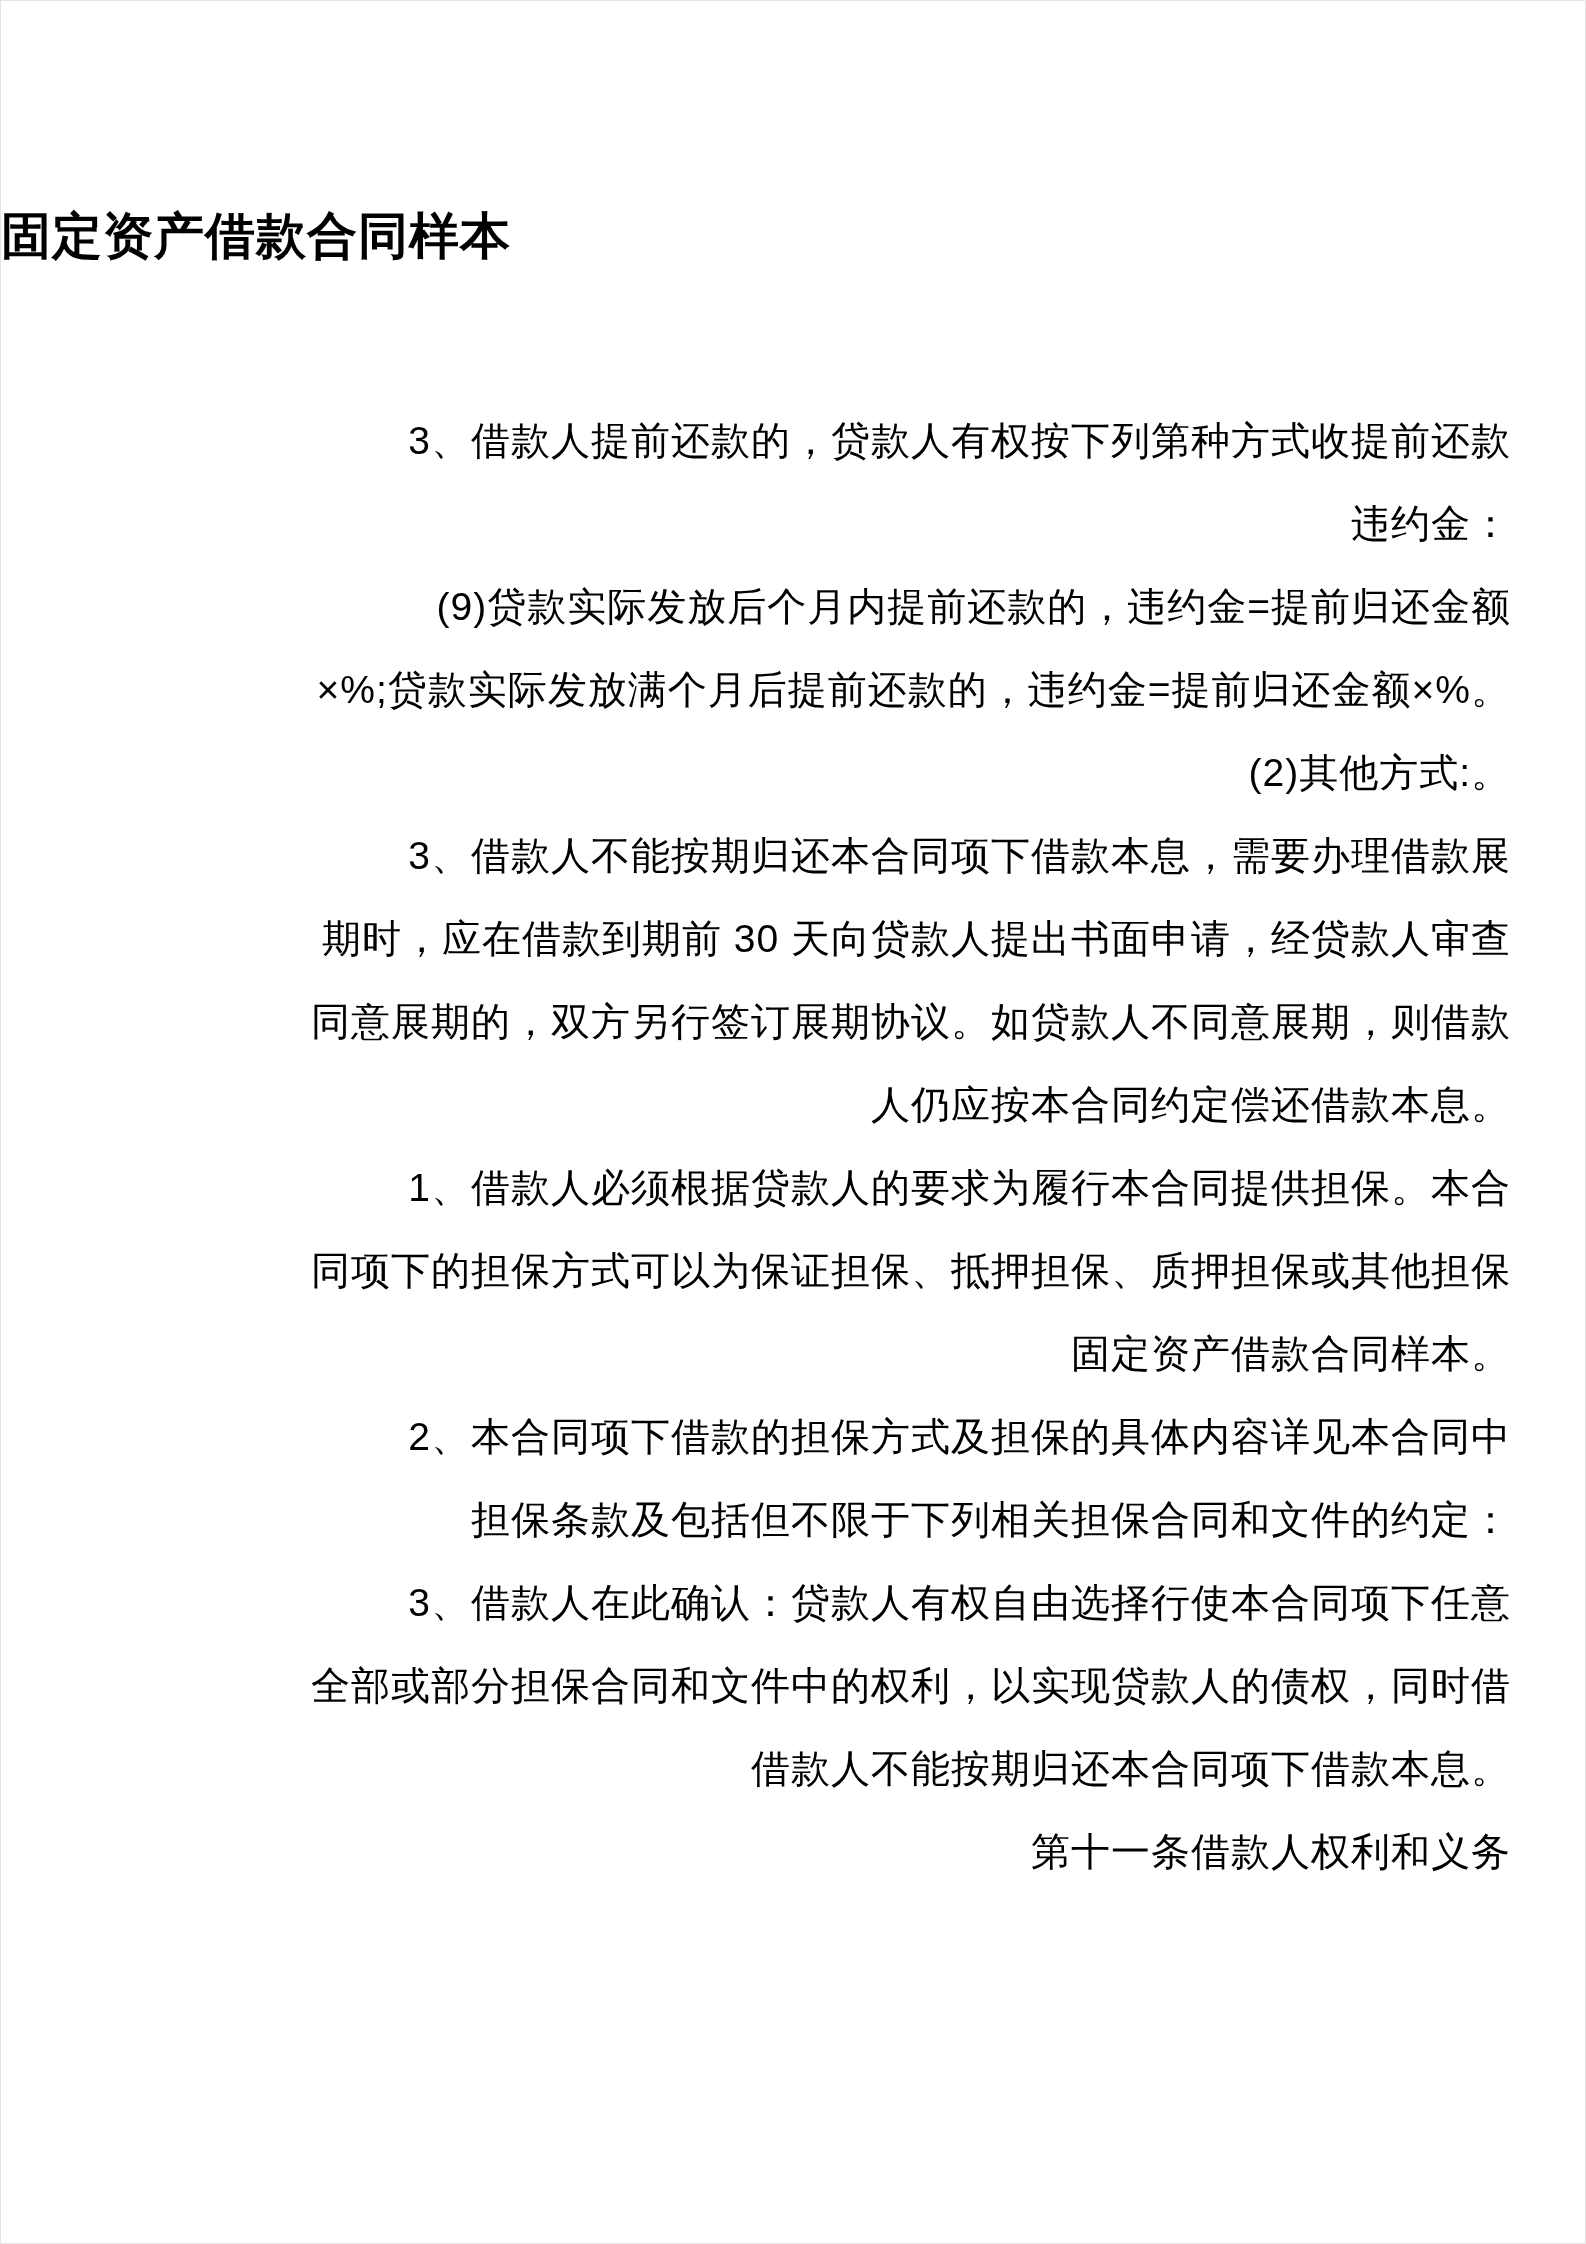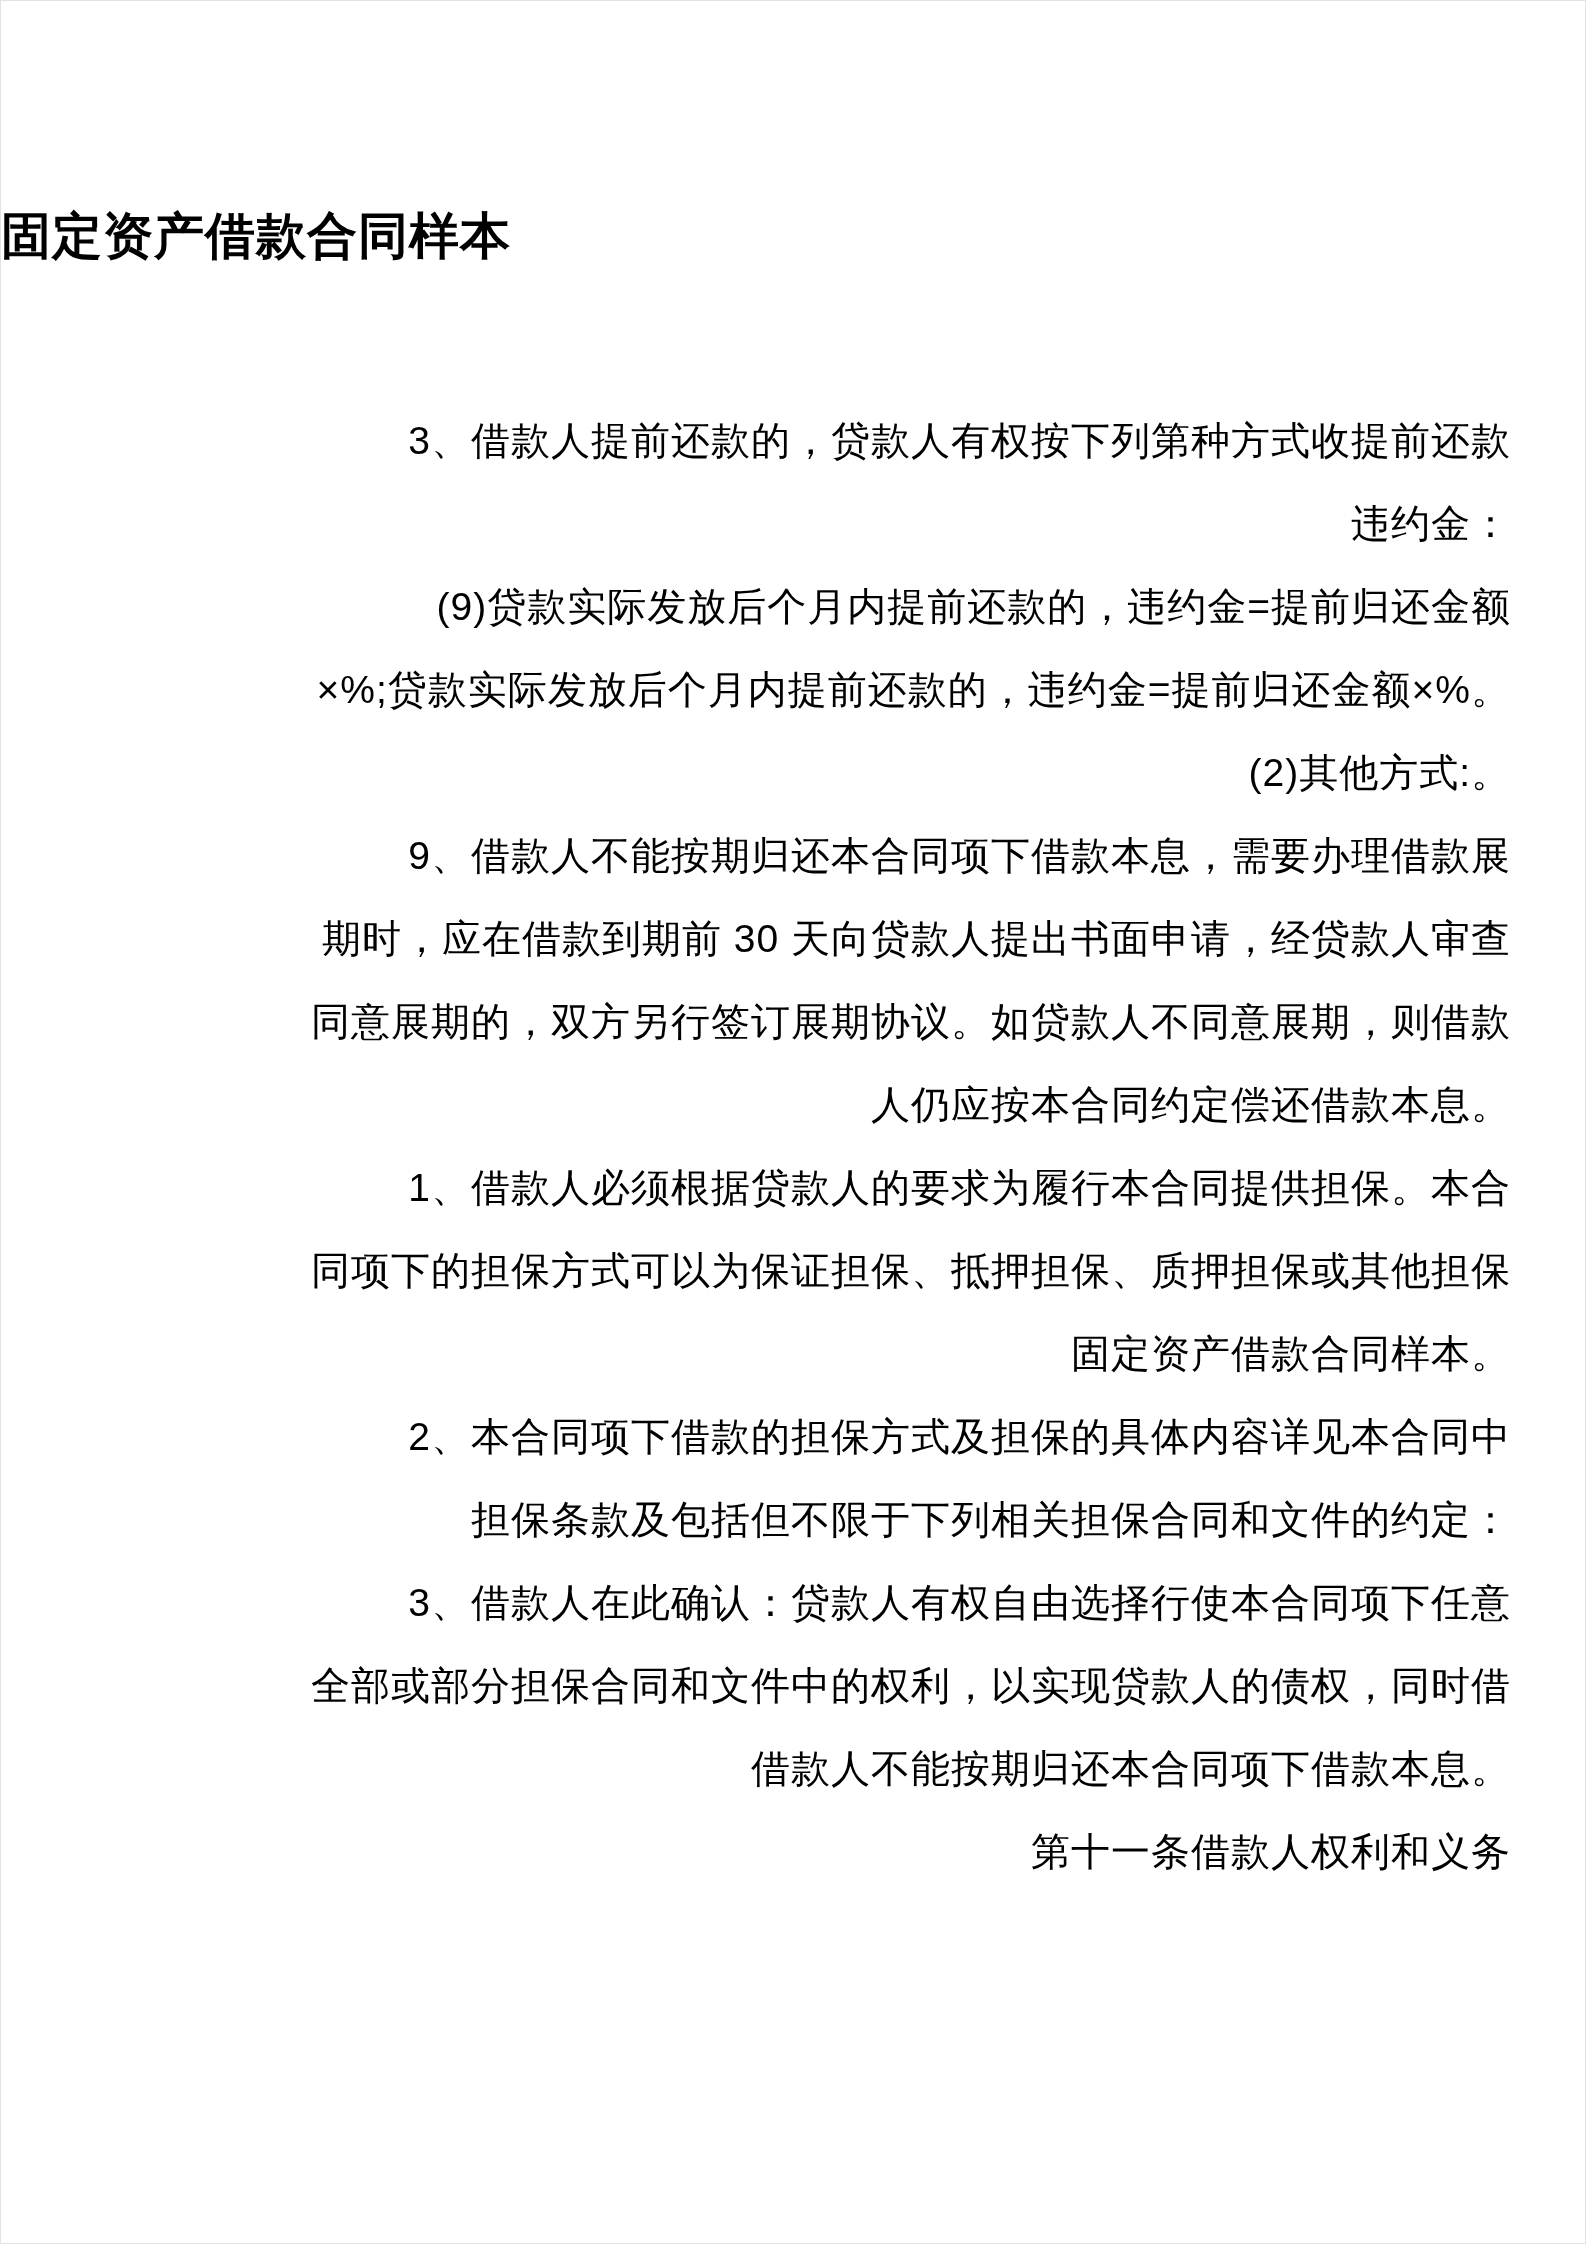--- a/index.html
+++ b/index.html
@@ -59,27 +59,27 @@
 
 <div class="page">
   <h1 class="doc-title">固定资产借款合同样本</h1>
   <div class="doc-body">
       <div class="paragraph">
         <div class="line indent">3、借款人提前还款的，贷款人有权按下列第种方式收提前还款</div>
         <div class="line">违约金：</div>
       </div>
       <div class="paragraph">
         <div class="line indent">(9)贷款实际发放后个月内提前还款的，违约金=提前归还金额</div>
-        <div class="line">×%;贷款实际发放后个月内提前还款的，违约金=提前归还金额×%。</div>
+        <div class="line">×%;贷款实际发放满个月后提前还款的，违约金=提前归还金额×%。</div>
       </div>
       <div class="paragraph">
         <div class="line indent">(2)其他方式:。</div>
       </div>
       <div class="paragraph">
-        <div class="line indent">9、借款人不能按期归还本合同项下借款本息，需要办理借款展</div>
+        <div class="line indent">3、借款人不能按期归还本合同项下借款本息，需要办理借款展</div>
         <div class="line">期时，应在借款到期前 30 天向贷款人提出书面申请，经贷款人审查</div>
         <div class="line">同意展期的，双方另行签订展期协议。如贷款人不同意展期，则借款</div>
         <div class="line">人仍应按本合同约定偿还借款本息。</div>
       </div>
       <div class="paragraph">
         <div class="line indent">1、借款人必须根据贷款人的要求为履行本合同提供担保。本合</div>
         <div class="line">同项下的担保方式可以为保证担保、抵押担保、质押担保或其他担保</div>
         <div class="line">固定资产借款合同样本。</div>
       </div>
       <div class="paragraph">

